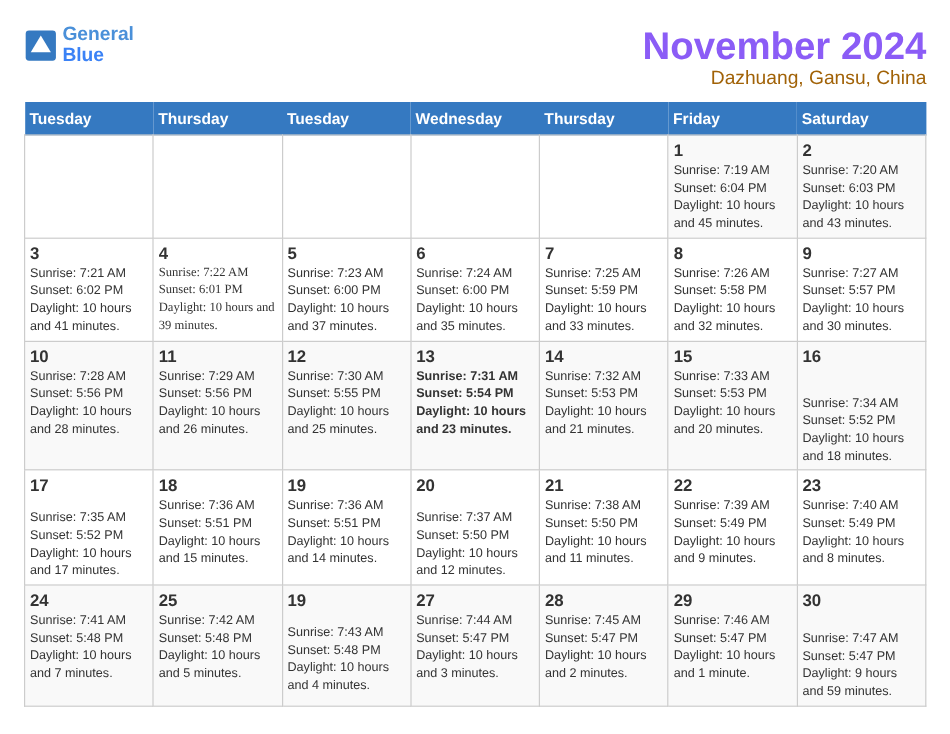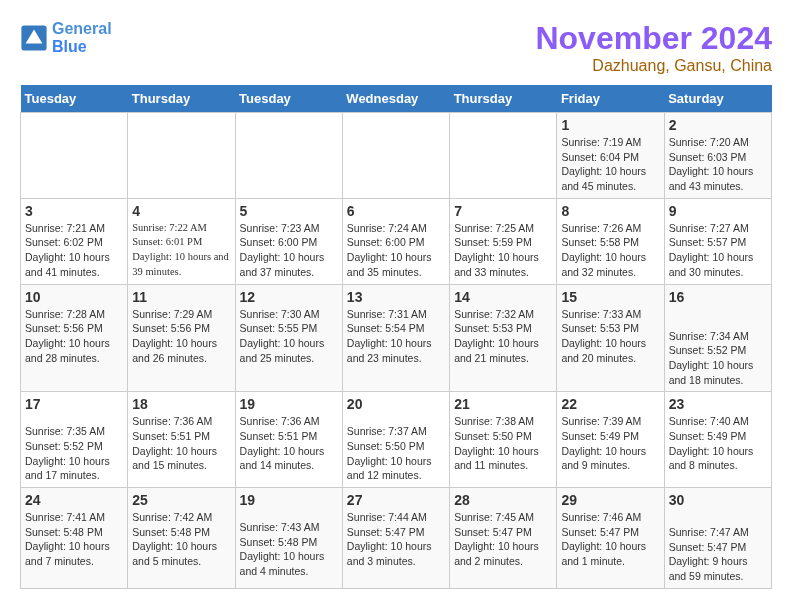--- a/index.html
+++ b/index.html
@@ -196,21 +196,21 @@
 Daylight: 10 hours and 26 minutes.</div>
         </td>
         <td>
           <span class="day-num">12</span>
           <div class="day-info" style="white-space: pre-line;">Sunrise: 7:30 AM
 Sunset: 5:55 PM
 Daylight: 10 hours and 25 minutes.</div>
         </td>
         <td>
           <span class="day-num">13</span>
-          <div class="day-info" style="white-space: pre-line;">Sunrise: 7:31 AM
+          <div class="day-info" style="white-space: pre-line; font-weight: bold;">Sunrise: 7:31 AM
 Sunset: 5:54 PM
 Daylight: 10 hours and 23 minutes.</div>
         </td>
         <td>
           <span class="day-num">14</span>
           <div class="day-info" style="white-space: pre-line;">Sunrise: 7:32 AM
 Sunset: 5:53 PM
 Daylight: 10 hours and 21 minutes.</div>
         </td>
         <td>

